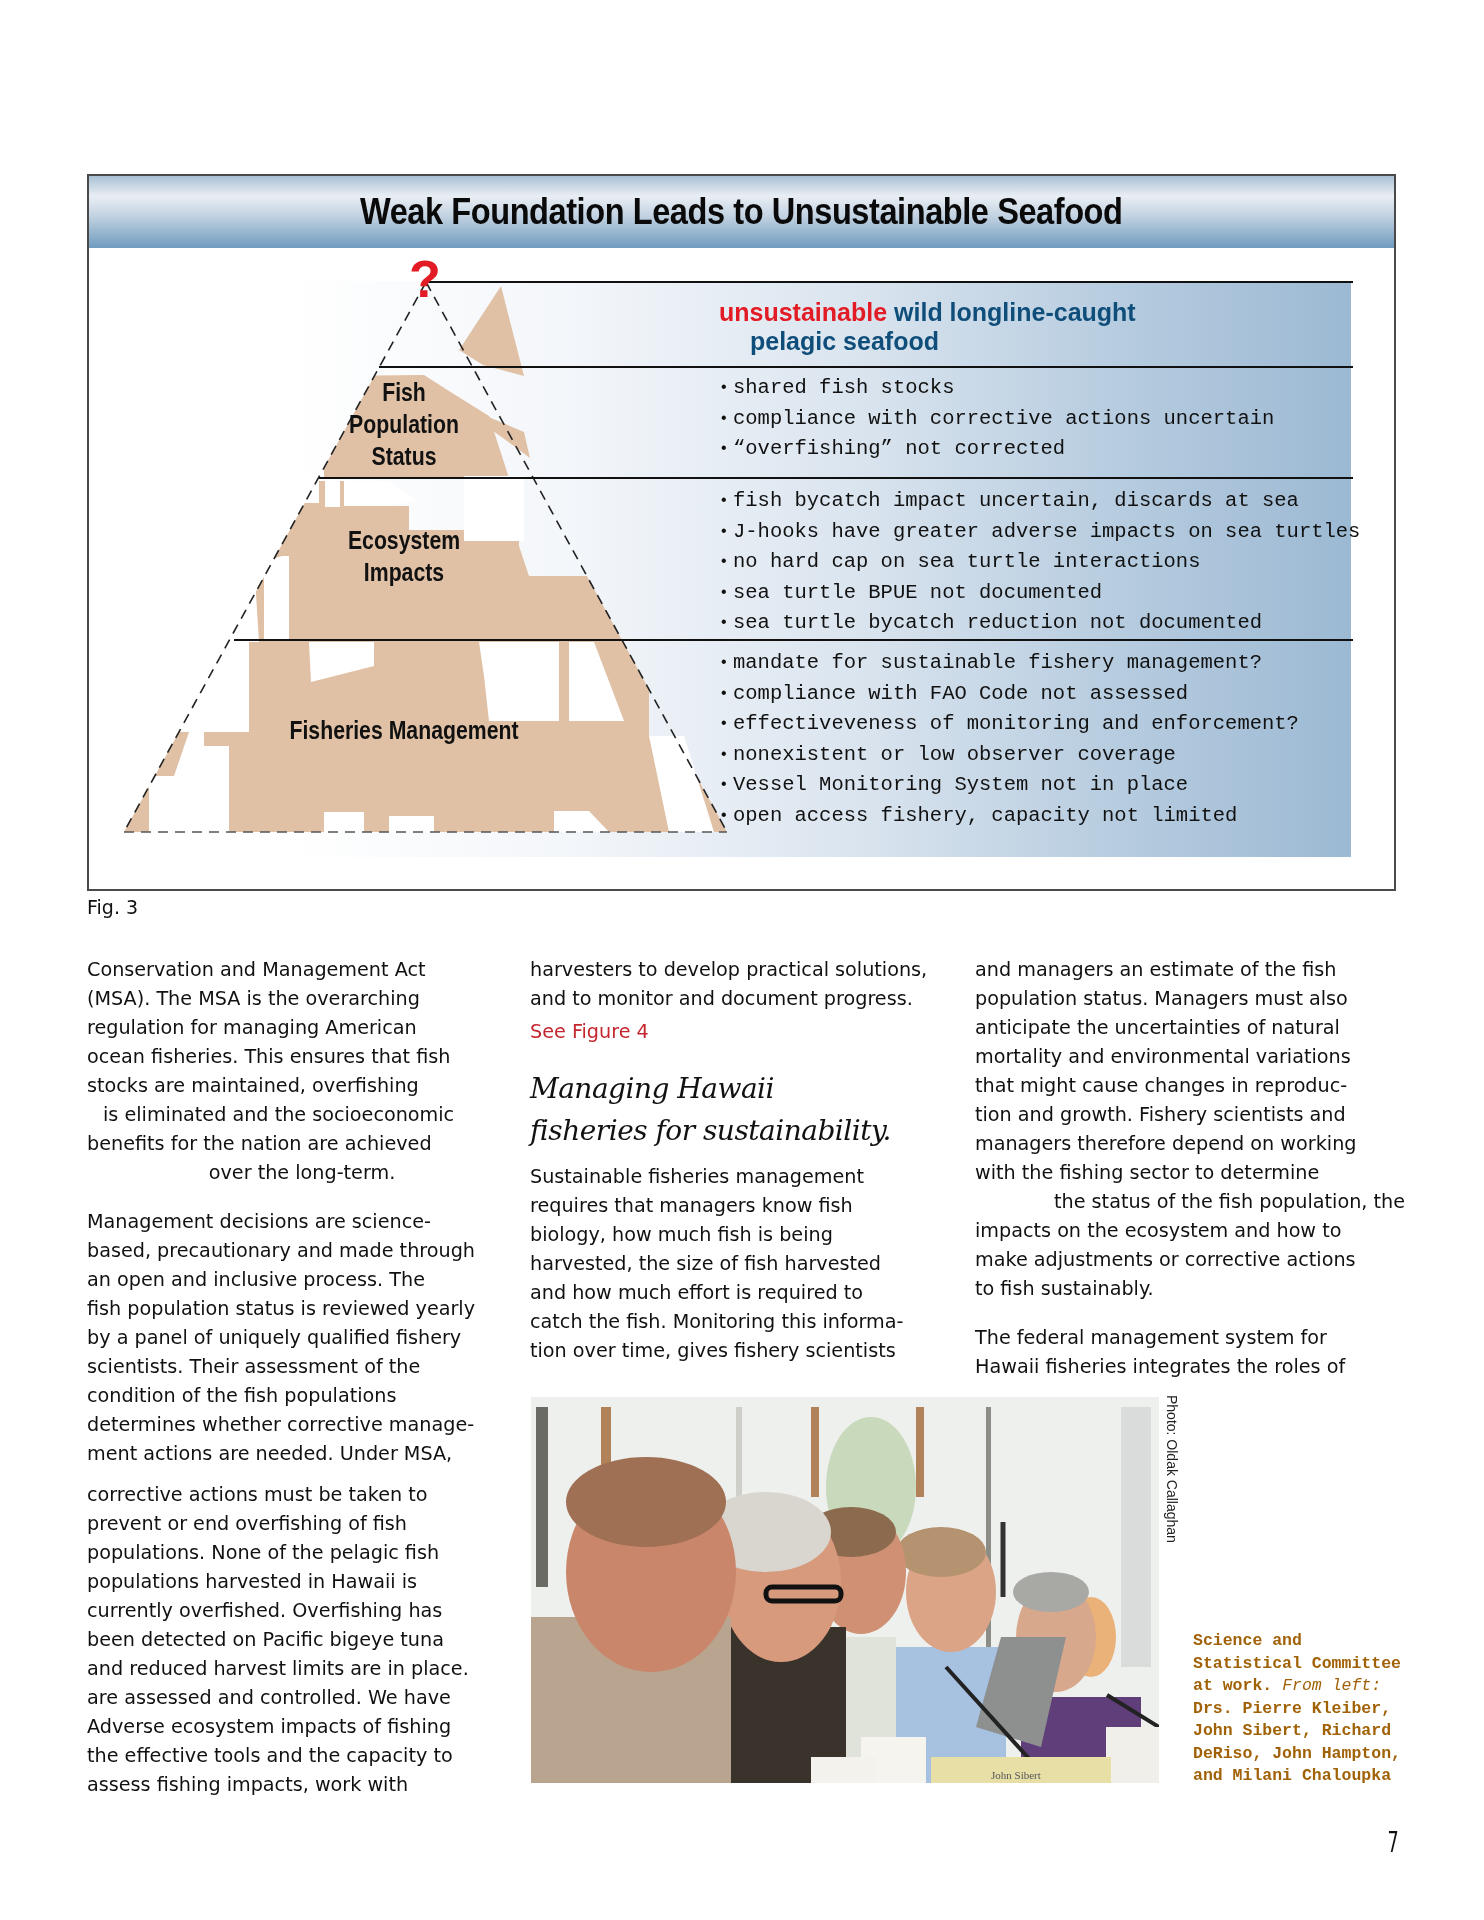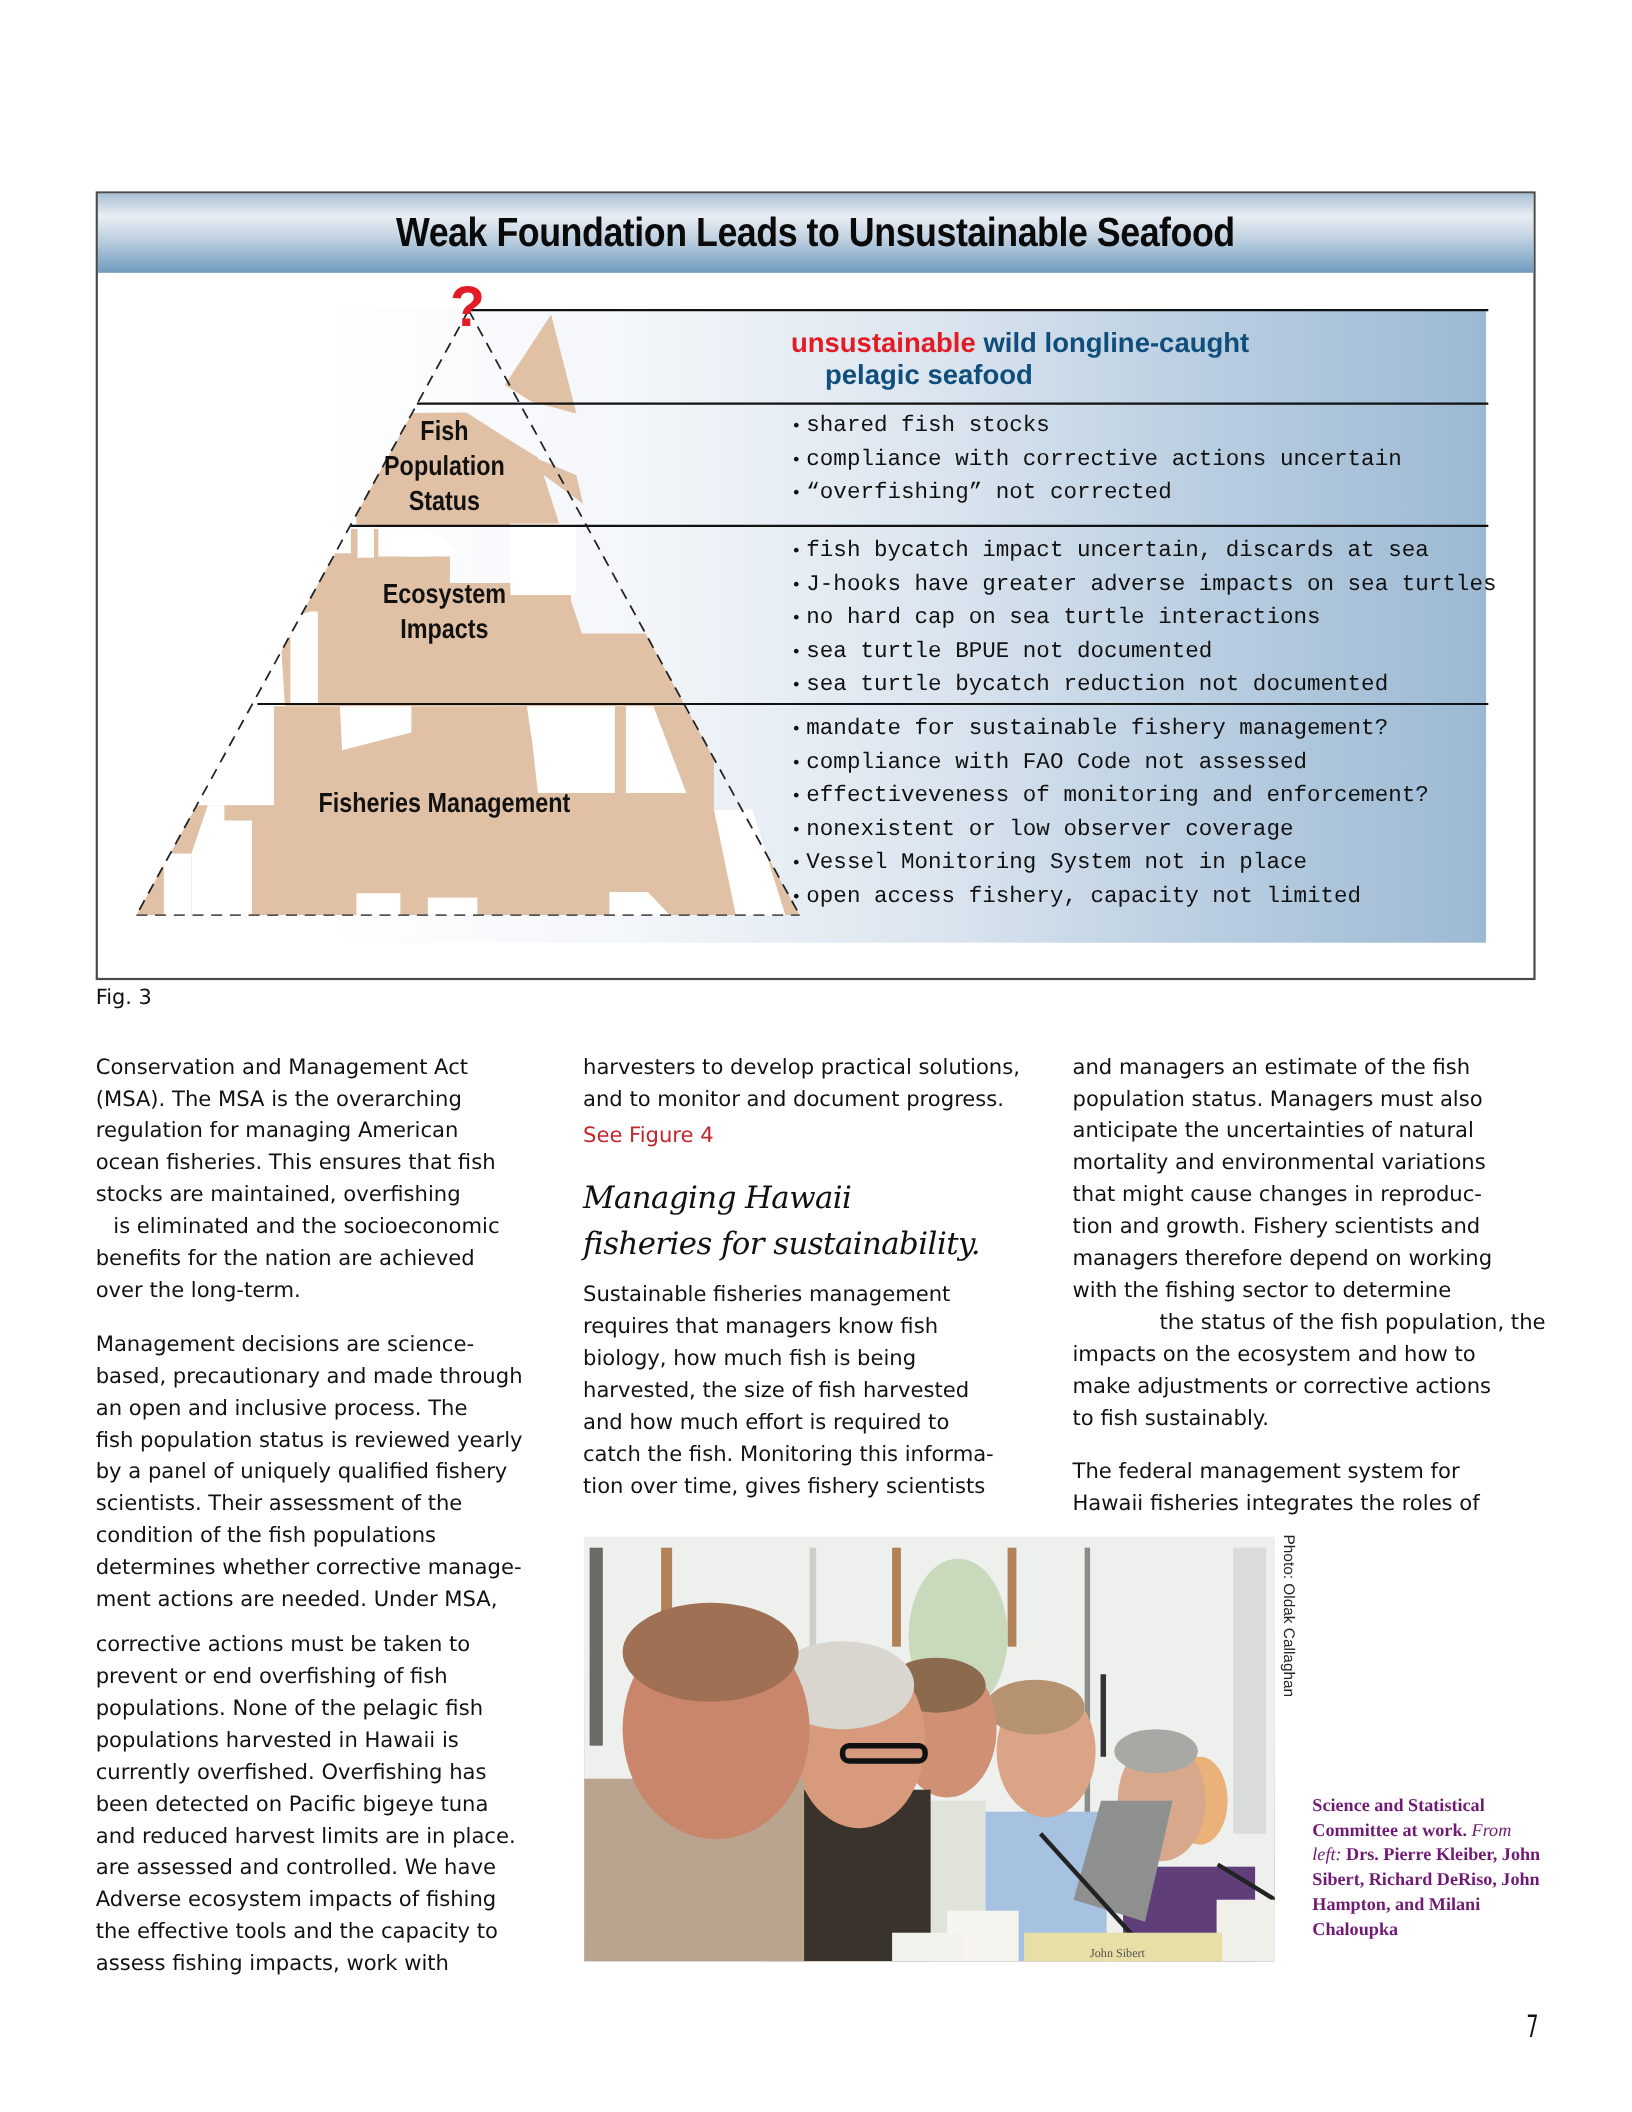--- a/index.html
+++ b/index.html
@@ -43,21 +43,21 @@
   .subhead { font-family: "DejaVu Serif", serif; font-style: italic; font-size: 28px; line-height: 42px; color: #111; margin-top: 22px !important; margin-bottom: 10px !important; letter-spacing: -0.5px; }
 
   
   .photo { position: absolute; left: 531px; top: 1397px; width: 628px; height: 386px; overflow: hidden;
     background: linear-gradient(to bottom, #eef1ef 0%, #e7ece8 28%, #cfc8b8 45%, #b7a393 70%, #9a8474 100%); }
   .photo svg { width: 100%; height: 100%; display: block; }
 
   .photo-credit { position: absolute; left: 1158px; top: 1395px; width: 24px; height: 200px; }
   .photo-credit span { position: absolute; left: 0; top: 0; transform-origin: left top; transform: translate(22px,0) rotate(90deg); white-space: nowrap; font-family: "Liberation Sans", sans-serif; font-size: 14px; color: #222; }
 
-  .caption { position: absolute; left: 1193px; top: 1630px; width: 210px; font-family: Liberation Serif, serif; font-size: 16.5px; line-height: 22.5px; font-weight: bold; color: #701a75; }
+  .caption { position: absolute; left: 1193px; top: 1630px; width: 210px; font-family: Liberation Mono, monospace; font-size: 16.5px; line-height: 22.5px; font-weight: bold; color: #a16207; }
   .caption .it { font-style: italic; font-weight: normal; }
 
   .page-num { position: absolute; left: 1385px; top: 1826px; font-family: "DejaVu Sans Condensed", "DejaVu Sans", sans-serif; font-size: 28px; color: #111; transform: scaleX(0.7); }
 </style>
 </head>
 <body>
 
 <div class="fig-frame">
   <div class="fig-header">
     <div class="fig-title">Weak Foundation Leads to Unsustainable Seafood</div>
@@ -163,21 +163,21 @@
 
 <div class="col col1">
   <p id="c1p1">
       <span style="display: block; white-space: nowrap;">Conservation and Management Act</span>
       <span style="display: block; white-space: nowrap;">(MSA). The MSA is the overarching</span>
       <span style="display: block; white-space: nowrap;">regulation for managing American</span>
       <span style="display: block; white-space: nowrap;">ocean fisheries. This ensures that fish</span>
       <span style="display: block; white-space: nowrap;">stocks are maintained, overfishing</span>
       <span style="display: block; white-space: nowrap; margin-left: 16px;">is eliminated and the socioeconomic</span>
       <span style="display: block; white-space: nowrap;">benefits for the nation are achieved</span>
-      <span style="display: block; white-space: nowrap;">over the long-term.</span>
+      <span style="display: block; white-space: nowrap; text-align: center;">over the long-term.</span>
     </p>
   <div class="para-gap"></div>
   <p id="c1p2">
       <span style="display: block; white-space: nowrap;">Management decisions are science-</span>
       <span style="display: block; white-space: nowrap;">based, precautionary and made through</span>
       <span style="display: block; white-space: nowrap;">an open and inclusive process. The</span>
       <span style="display: block; white-space: nowrap;">fish population status is reviewed yearly</span>
       <span style="display: block; white-space: nowrap;">by a panel of uniquely qualified fishery</span>
       <span style="display: block; white-space: nowrap;">scientists. Their assessment of the</span>
       <span style="display: block; white-space: nowrap;">condition of the fish populations</span>

